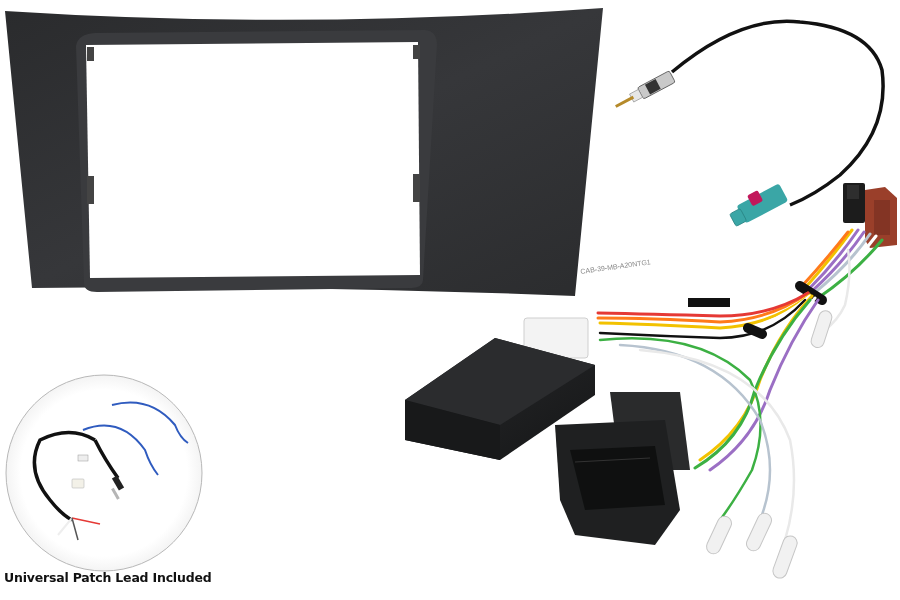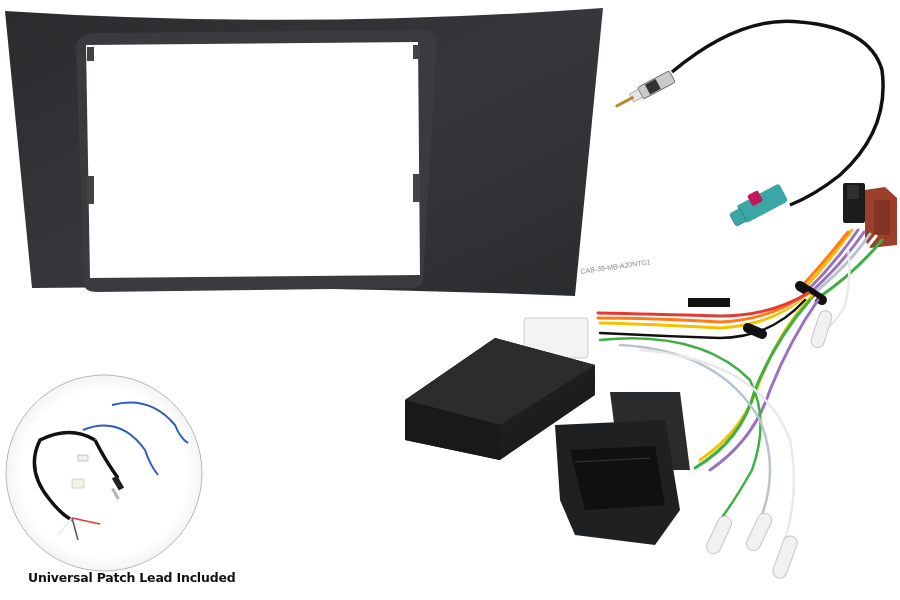--- a/index.html
+++ b/index.html
@@ -1,19 +1,19 @@
 <!DOCTYPE html>
 <html><head>
   <meta charset="utf-8">
   <style>
     html, body { margin: 0; padding: 0; background: #ffffff; }
     body { width: 900px; height: 600px; position: relative; overflow: hidden; font-family: "Liberation Sans", sans-serif; }
     .layer { position: absolute; left: 0; top: 0; }
     .caption {
-      position: absolute; left: 28px; top: 570px;
+      position: absolute; left: 4px; top: 570px;
       font-family: "DejaVu Sans", sans-serif; font-weight: bold; font-size: 12.5px;
       color: #111111; letter-spacing: -0.2px; white-space: nowrap;
     }
     .label-tag {
       position: absolute; left: 580px; top: 268px;
       font-family: "Liberation Sans", sans-serif; font-size: 7px; color: #888888;
       transform: rotate(-8deg); transform-origin: left top; white-space: nowrap;
     }
   </style>
 </head>

